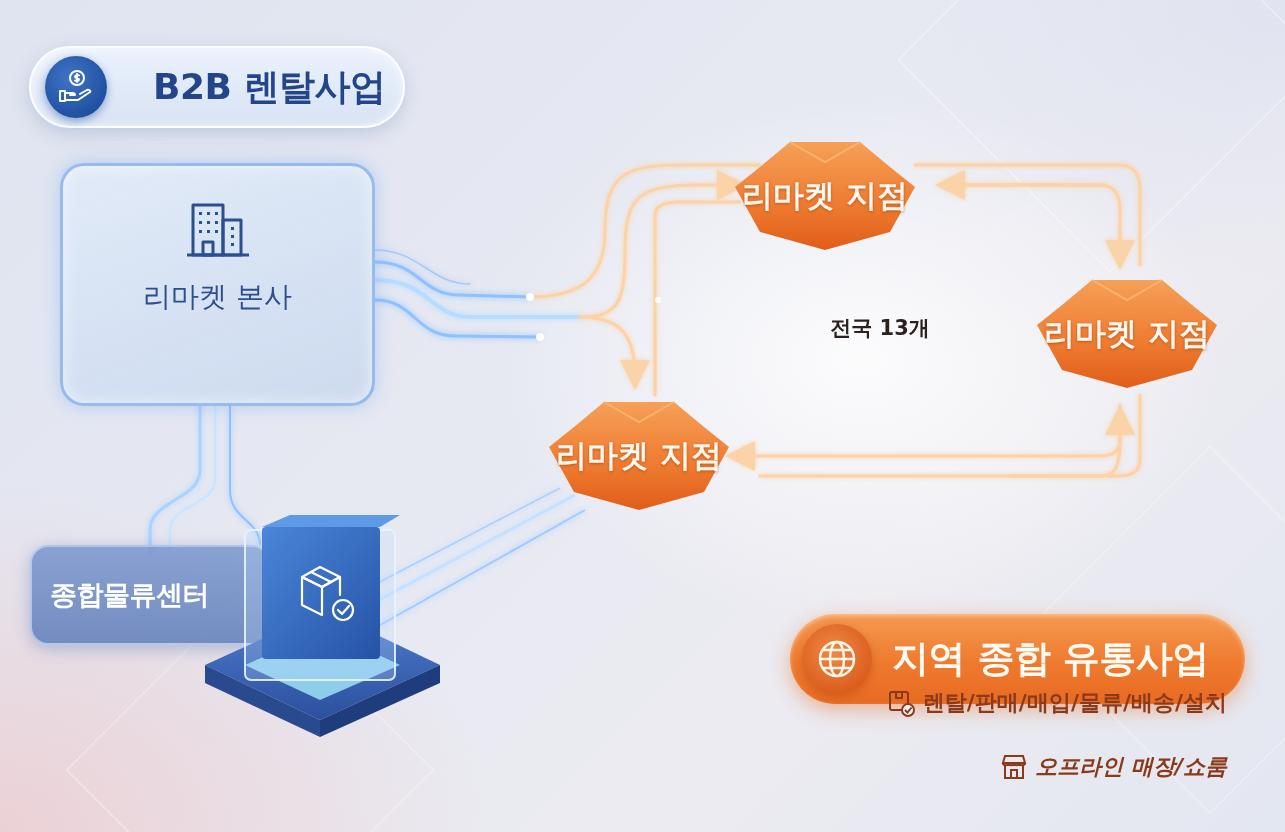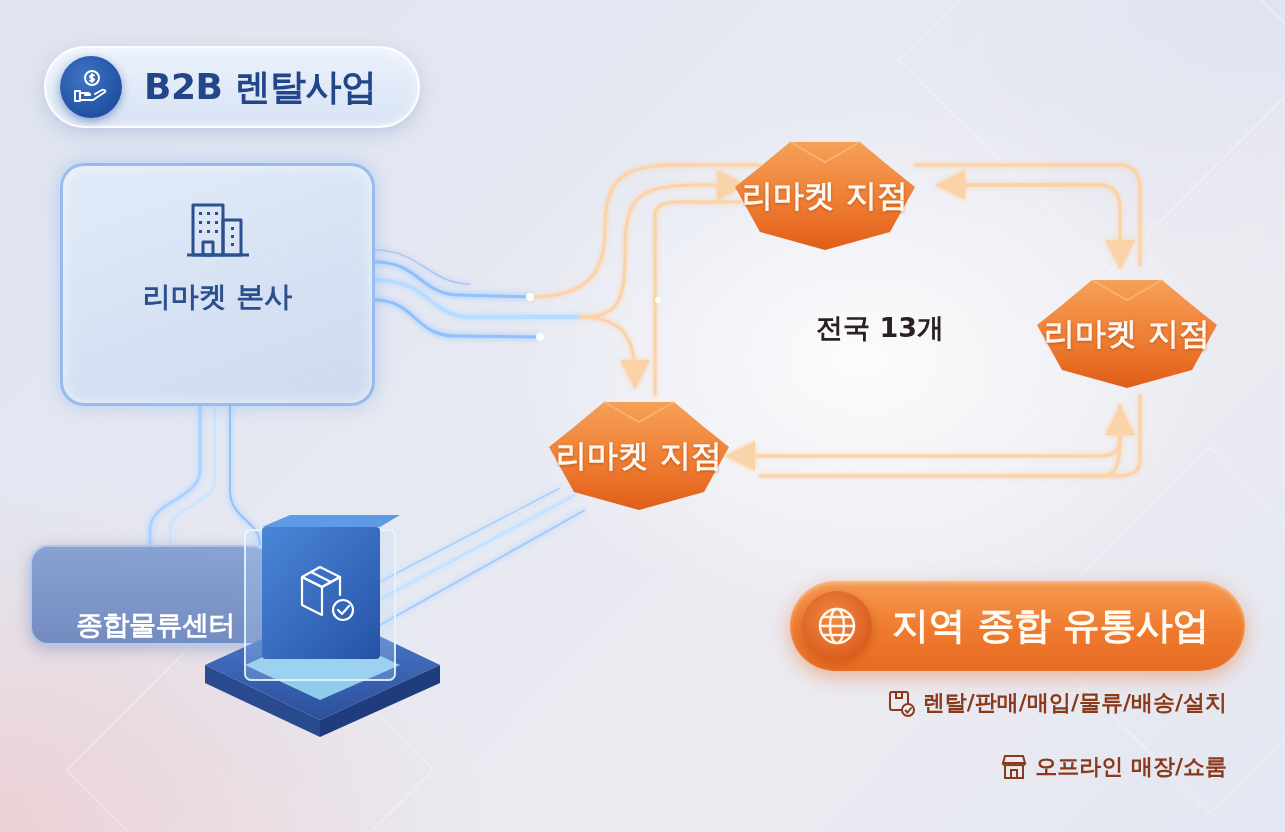--- a/index.html
+++ b/index.html
@@ -13,26 +13,26 @@
       radial-gradient(ellipse 600px 400px at 1285px 0px, rgba(220,225,240,0.7), rgba(220,225,240,0) 70%),
       linear-gradient(135deg, #dfe4f0 0%, #e7e9f2 45%, #ecebf1 70%, #e3e7f1 100%);
   }
   .abs { position: absolute; }
 
   
   .facet { position: absolute; border: 1px solid rgba(255,255,255,0.5); transform: rotate(45deg); }
 
   
   .b2b-pill {
-    left: 44px; top: 46px; width: 376px; height: 82px;
+    left: 29px; top: 46px; width: 376px; height: 82px;
     border-radius: 41px;
     background: linear-gradient(180deg, rgba(235,242,252,0.95), rgba(214,226,244,0.9));
     border: 2px solid rgba(255,255,255,0.9);
     box-shadow: 0 6px 18px rgba(90,120,180,0.25), inset 0 0 10px rgba(255,255,255,0.7);
-    display: flex; align-items: center;
+    display: flex; align-items: center; gap: 24px;
   }
   .b2b-icon {
     width: 62px; height: 62px; border-radius: 50%; margin-left: 14px;
     background: radial-gradient(circle at 40% 35%, #3f74c6, #1f4f9f 75%);
     box-shadow: 0 3px 8px rgba(30,70,150,0.45);
     display: flex; align-items: center; justify-content: center;
   }
   .b2b-label {
     margin-left: 22px; font-size: 36px; font-weight: bold; color: #23468a;
     letter-spacing: -0.5px;
@@ -41,53 +41,53 @@
   
   .hq-card {
     left: 60px; top: 163px; width: 315px; height: 243px;
     border-radius: 24px;
     background: linear-gradient(160deg, rgba(225,235,248,0.92), rgba(200,216,238,0.85));
     border: 3px solid rgba(140,180,235,0.85);
     box-shadow: 0 0 18px rgba(120,170,240,0.45), inset 0 0 14px rgba(255,255,255,0.6);
     display: flex; flex-direction: column; align-items: center;
   }
   .hq-icon { margin-top: 36px; }
-  .hq-label { margin-top: 16px; font-size: 28px; font-weight: bold; color: #2c4f8e; }
+  .hq-label { margin-top: 16px; font-size: 28px; font-weight: normal; color: #2c4f8e; }
 
   
   .logistics-label-box {
     left: 30px; top: 545px; width: 240px; height: 100px;
     border-radius: 18px;
     background: linear-gradient(180deg, rgba(120,150,205,0.85), rgba(95,125,185,0.85));
     border: 2px solid rgba(200,220,250,0.7);
     box-shadow: 0 4px 16px rgba(70,100,170,0.35);
-    display: flex; align-items: flex-end; padding-left: 44px;
+    display: flex; align-items: center; padding-left: 18px;
   }
   .logistics-label { font-size: 27px; font-weight: bold; color: #ffffff; letter-spacing: -0.5px; }
 
   
   .branch {
     width: 190px; height: 120px;
     display: flex; align-items: center; justify-content: center;
   }
   .branch svg.shape { position: absolute; left: 0; top: 0; }
   .branch-label {
     position: relative; font-size: 31px; font-weight: bold; color: #fff8f0;
     text-shadow: 0 1px 3px rgba(160,60,0,0.6); margin-top: 8px;
   }
 
   
   .center-text {
     left: 790px; top: 308px; width: 180px; text-align: center;
-    font-size: 27px; font-weight: bold; color: #2b2220; line-height: 40px;
+    font-size: 21px; font-weight: bold; color: #2b2220; line-height: 40px;
   }
 
   
   .region-pill {
-    left: 790px; top: 581px; width: 455px; height: 90px;
+    left: 790px; top: 614px; width: 455px; height: 90px;
     border-radius: 45px;
     background: linear-gradient(180deg, #f69a52 0%, #ee7a2e 55%, #e86a22 100%);
     box-shadow: 0 6px 20px rgba(230,110,40,0.45), inset 0 2px 4px rgba(255,220,180,0.6);
     display: flex; align-items: center;
   }
   .region-icon {
     width: 70px; height: 70px; border-radius: 50%; margin-left: 12px;
     background: radial-gradient(circle at 45% 40%, #f08a44, #d9581a 80%);
     box-shadow: 0 3px 8px rgba(170,70,10,0.45);
     display: flex; align-items: center; justify-content: center;
@@ -288,21 +288,21 @@
 
 <div class="abs service-line" style="top:688px;">
   <svg width="30" height="30" viewBox="0 0 30 30" fill="none" stroke="#8a3a1a" stroke-width="2">
     <rect x="3" y="4" width="18" height="18" rx="2"></rect>
     <path d="M9,4 L9,10 L15,10 L15,4"></path>
     <circle cx="21" cy="22" r="6" fill="#eef0f6"></circle>
     <polyline points="18,22 20.5,24.5 24.5,19.5"></polyline>
   </svg>
   <span>렌탈/판매/매입/물류/배송/설치</span>
 </div>
-<div class="abs service-line" style="top:752px;">
+<div class="abs service-line" style="top:752px;font-style:italic;">
   <svg width="30" height="30" viewBox="0 0 30 30" fill="none" stroke="#8a3a1a" stroke-width="2">
     <path d="M4,11 L6,4 L24,4 L26,11 Z"></path>
     <path d="M4,11 C4,14 10,14 10,11 C10,14 15,14 15,11 C15,14 20,14 20,11 C20,14 26,14 26,11"></path>
     <path d="M6,14 L6,26 L24,26 L24,14"></path>
     <rect x="12" y="18" width="6" height="8"></rect>
   </svg>
   <span>오프라인 매장/쇼룸</span>
 </div>
 
 </body></html>

